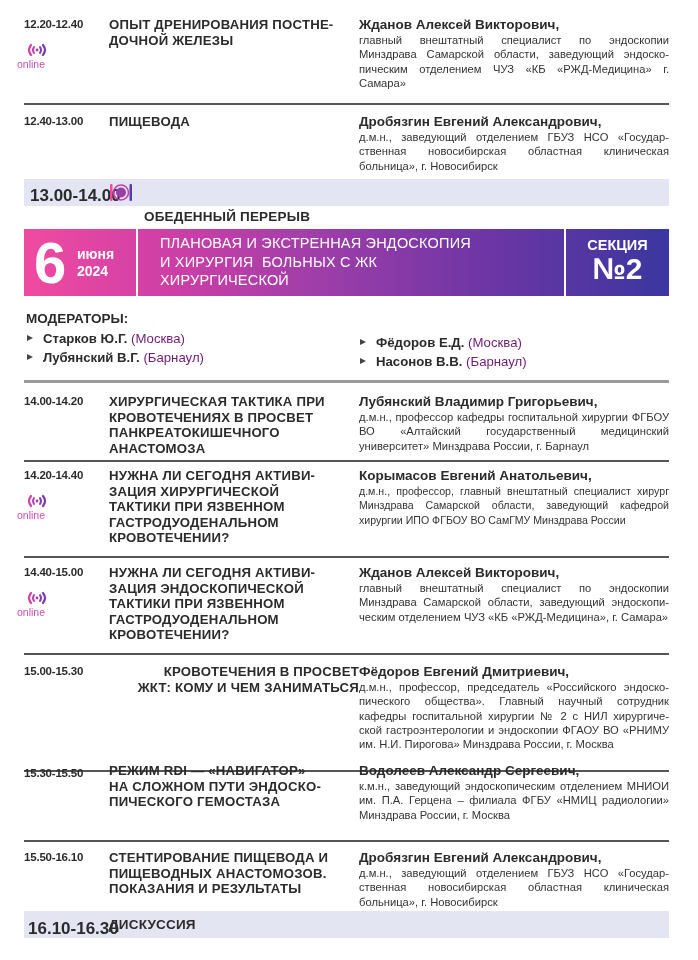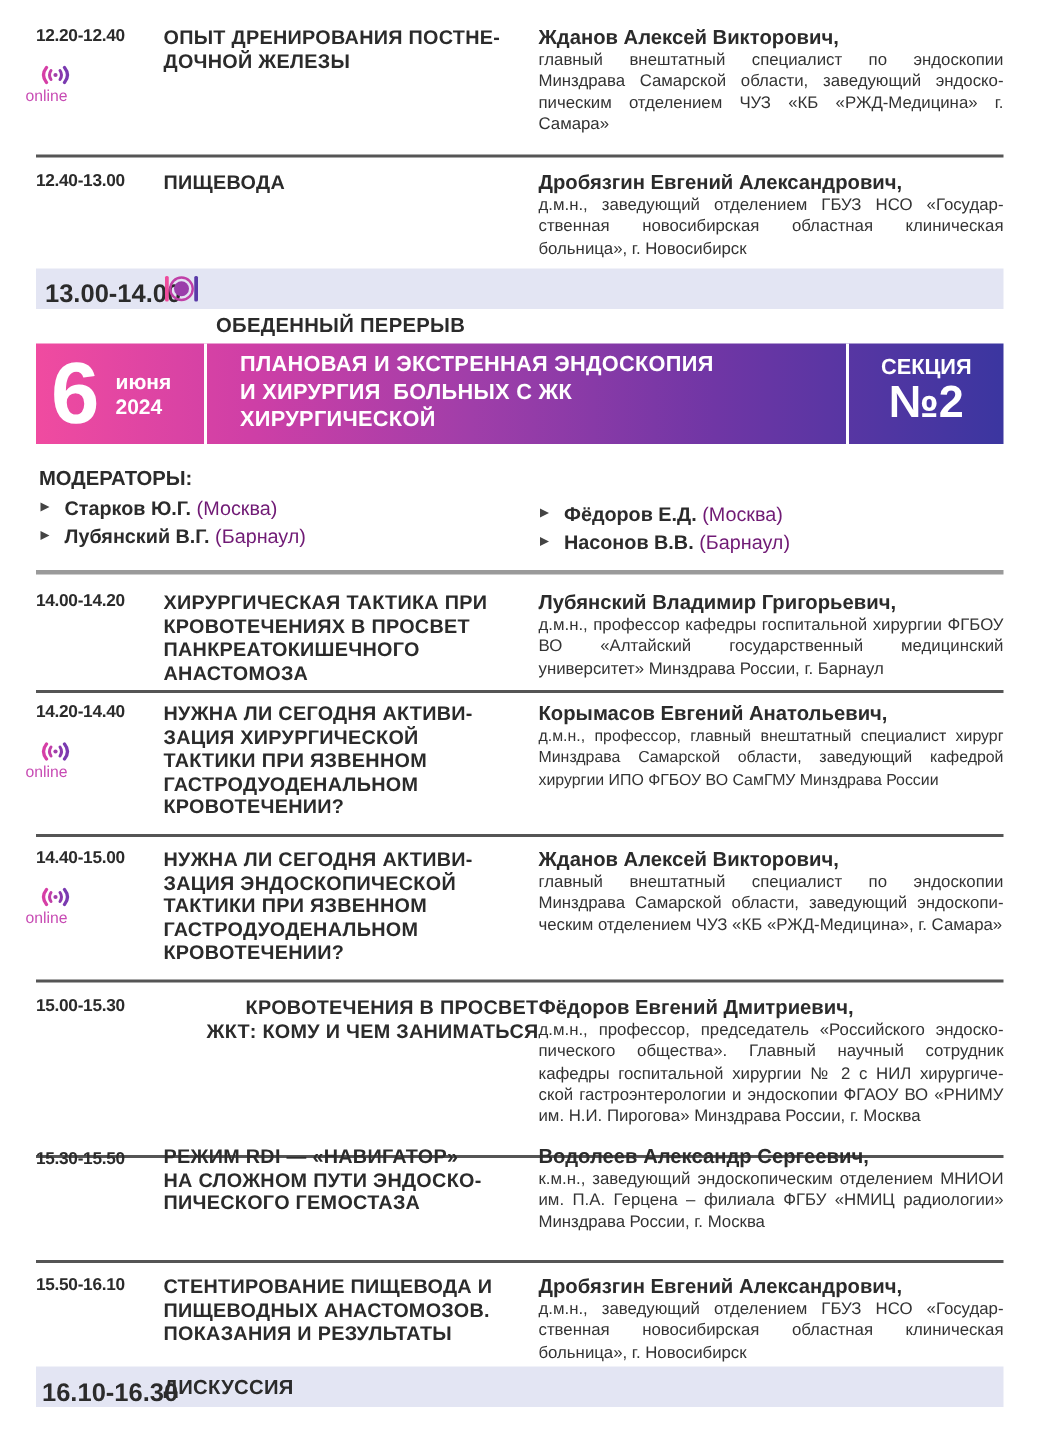--- a/index.html
+++ b/index.html
@@ -25,21 +25,21 @@
 
   .banner { position: absolute; left: 24px; top: 229px; width: 645px; height: 67px;
     background: linear-gradient(90deg, #f04ba0 0%, #cf3fa6 22%, #a03ea9 45%, #7036a5 70%, #3b36a0 100%); color: #fff; }
   .banner .date-box { position: absolute; left: 0; top: 0; width: 112px; height: 67px; }
   .banner .day { position: absolute; left: 10px; top: 2px; font-size: 58px; font-weight: bold; line-height: 64px; }
   .banner .month { position: absolute; left: 53px; top: 17px; font-size: 14px; font-weight: bold; line-height: 16px; }
   .banner .year { position: absolute; left: 53px; top: 33px; font-size: 14px; font-weight: bold; line-height: 18px; }
   .banner .sep { position: absolute; top: 0; width: 2px; height: 67px; background: #fff; }
   .banner .sep.s1 { left: 112px; }
   .banner .sep.s2 { left: 540px; }
-  .banner .sec-title { position: absolute; left: 136px; top: 5px; width: 360px; font-size: 14.5px; font-weight: bold; line-height: 18.5px; letter-spacing: 0.2px; }
+  .banner .sec-title { position: absolute; left: 136px; top: 5px; width: 360px; font-size: 14.5px; font-weight: normal; line-height: 18.5px; letter-spacing: 0.2px; }
   .banner .sec-label { position: absolute; left: 542px; top: 8px; width: 103px; text-align: center; font-size: 14.5px; font-weight: bold; }
   .banner .sec-num { position: absolute; left: 542px; top: 20px; width: 103px; text-align: center; font-size: 30px; font-weight: bold; line-height: 40px; }
 
   .moderators { position: absolute; left: 26px; top: 311px; width: 645px; }
   .moderators .head { font-size: 13.5px; font-weight: bold; color: #2b2b2b; }
   .mod { position: absolute; font-size: 13.2px; color: #2b2b2b; white-space: nowrap; }
   .mod .tri { display: inline-block; width: 0; height: 0; border-top: 3.5px solid transparent; border-bottom: 3.5px solid transparent; border-left: 6px solid #444; margin-right: 10px; vertical-align: 2px; }
   .mod b { font-weight: bold; }
   .mod .city { font-weight: normal; color: #701a75; }
   .mod-divider { position: absolute; left: 24px; top: 380px; width: 645px; height: 3px; background: #9a9a9a; }

